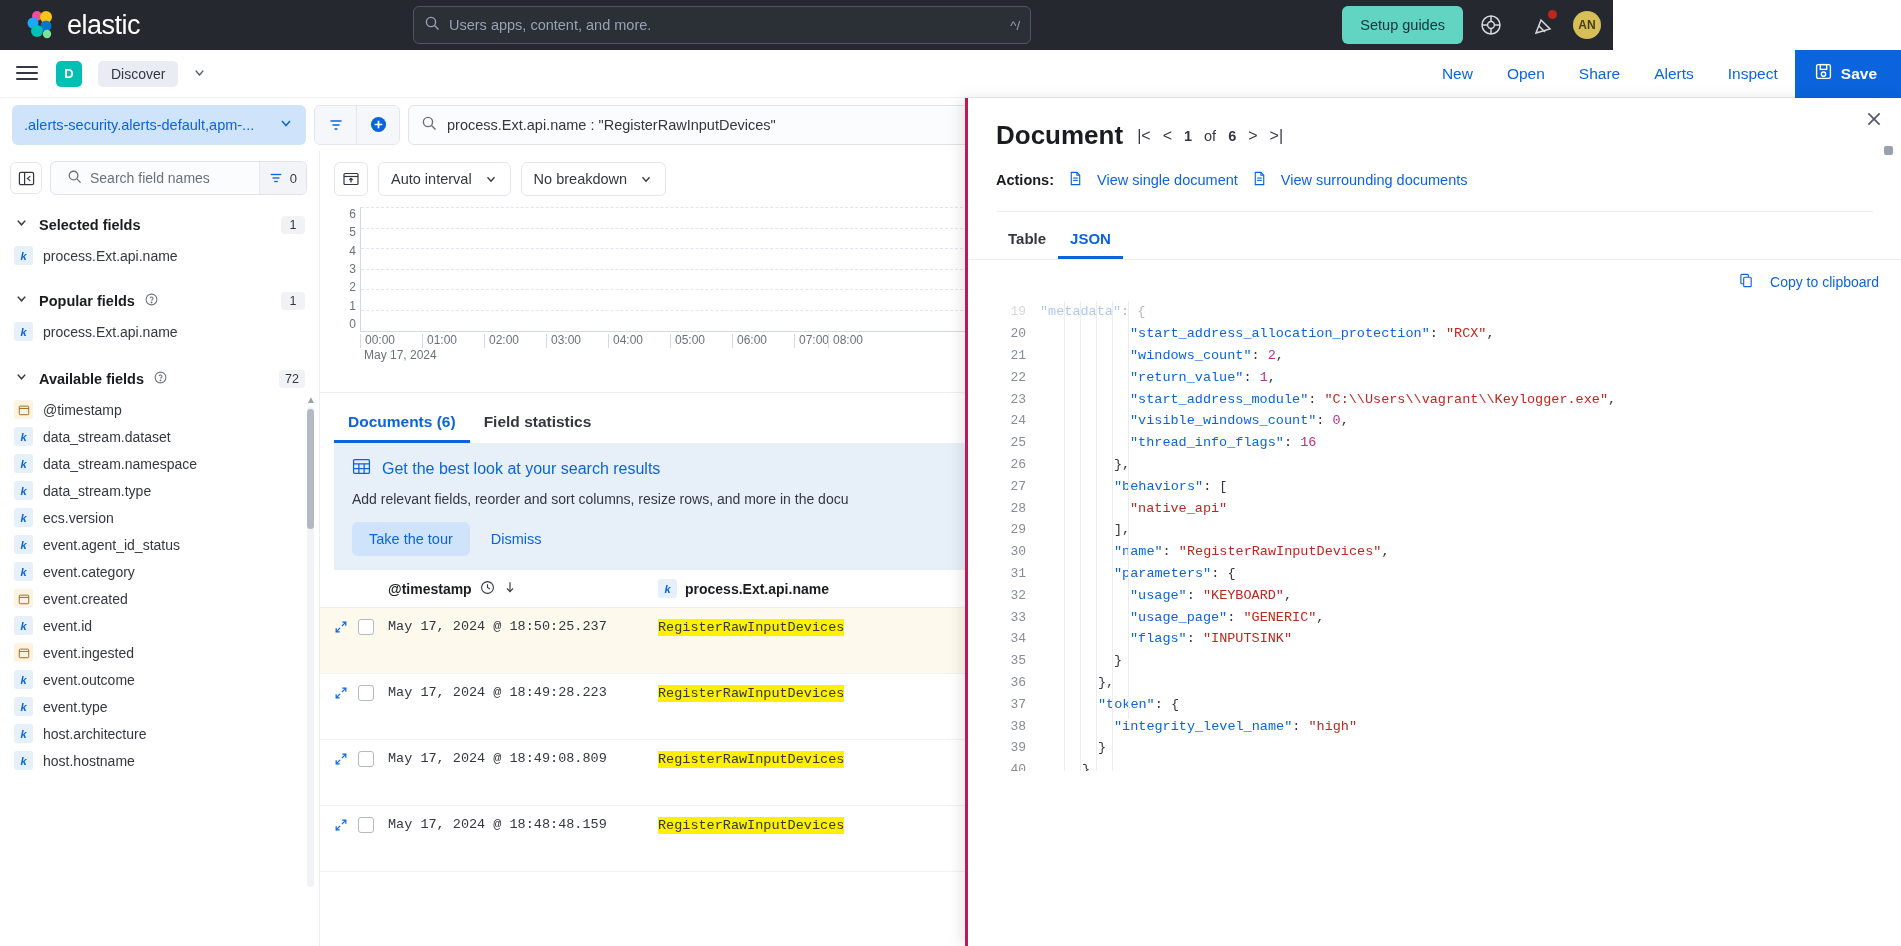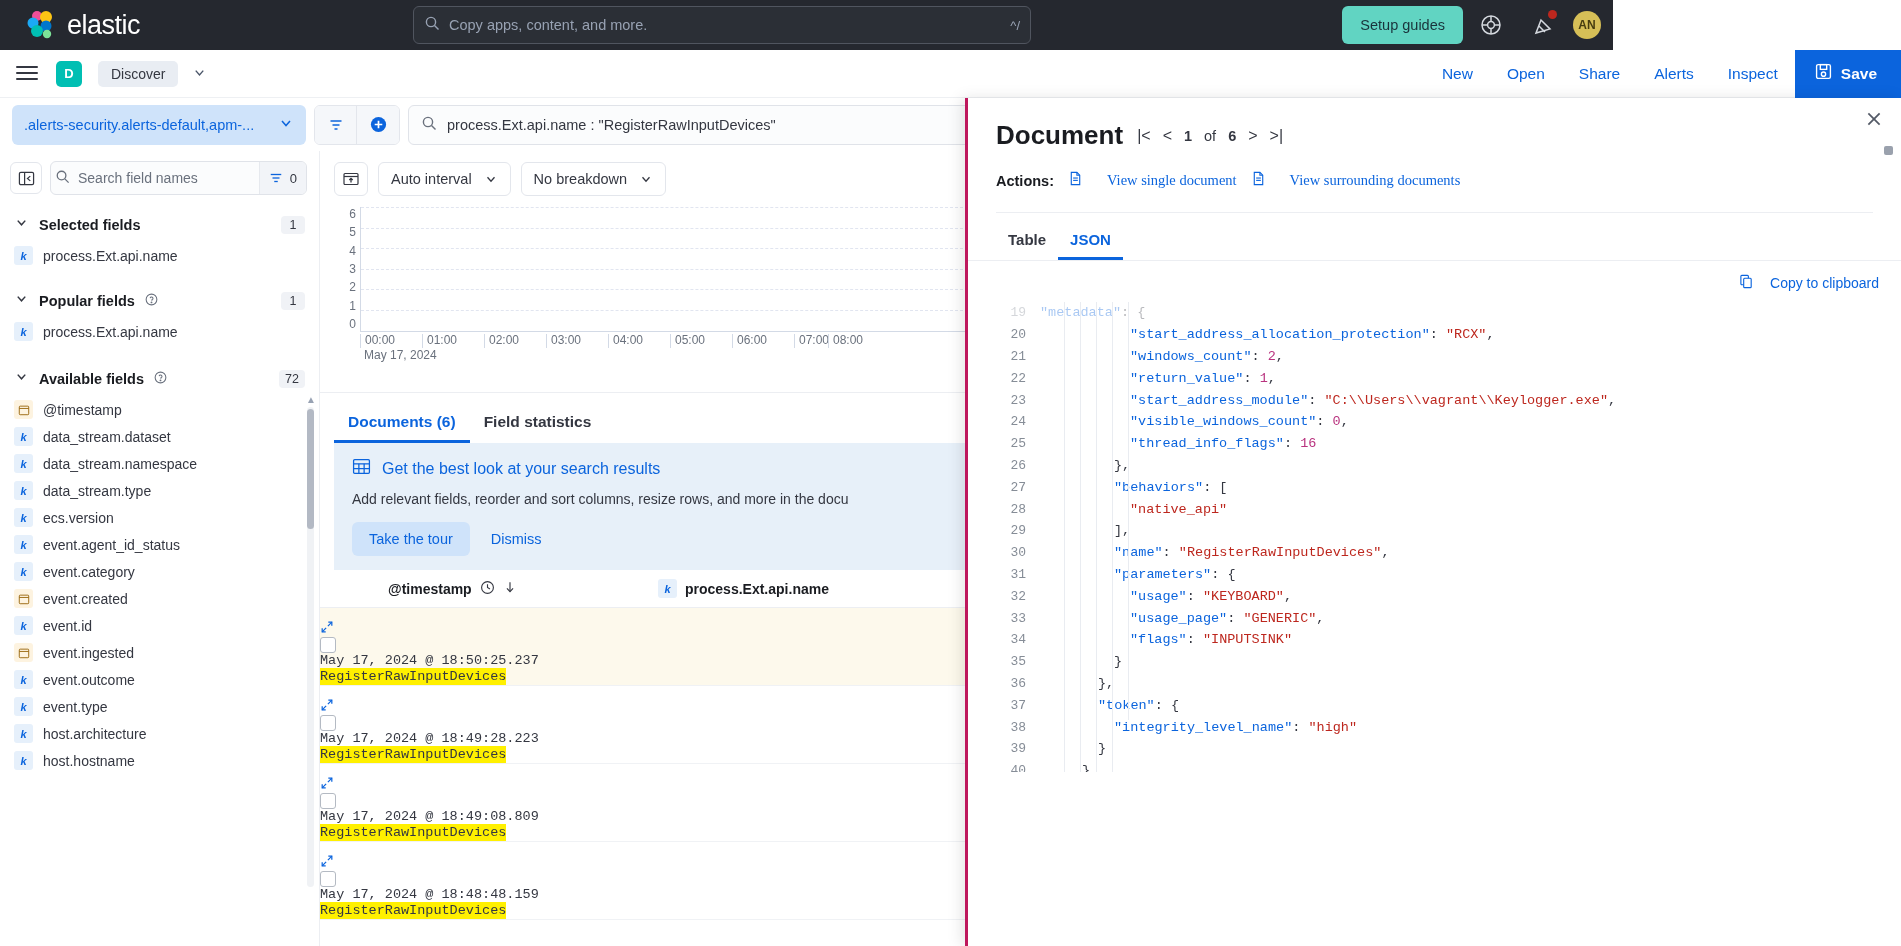--- a/index.html
+++ b/index.html
@@ -117,21 +117,21 @@
     display: flex; align-items: center; gap: 8px; padding: 10px 12px 8px 10px;
   }
   .sb-collapse {
     width: 32px; height: 32px; border: 1px solid #e3e6ec; border-radius: 6px;
     display: flex; align-items: center; justify-content: center; cursor: pointer;
     background: #fff;
   }
   .sb-search {
     flex: 1; height: 34px; border: 1px solid #e0e3e9; border-radius: 6px;
     background: #fbfcfd; display: flex; align-items: center; gap: 8px;
-    padding: 0 4px; position: relative;
+    padding: 0 16px; position: relative;
   }
   .sb-search .ph { color: #6a717d; font-size: 14px; }
   .filter-count {
     position: absolute; right: 0; top: 0; height: 32px; display: flex;
     align-items: center; gap: 7px; padding: 0 9px; background: #f2f4f8;
     border-left: 1px solid #e6e9ee; border-radius: 0 5px 5px 0; cursor: pointer;
   }
   .filter-count .n { font-size: 13px; color: #343741; }
   .fg-header {
     display: flex; align-items: center; gap: 10px; padding: 12px 14px 8px 14px;
@@ -253,21 +253,21 @@
   .dt-head .col-ts {
     width: 270px; display: flex; align-items: center; gap: 8px;
     font-size: 14px; font-weight: bold; color: #1a1c21;
   }
   .dt-head .col-api {
     display: flex; align-items: center; gap: 8px;
     font-size: 14px; font-weight: bold; color: #1a1c21;
   }
   .dt-row {
     display: flex; align-items: flex-start; border-bottom: 1px solid #f0f2f5;
-    padding-top: 11px; min-height: 66px; flex-direction: column;
+    padding-left: 14px; padding-top: 11px; min-height: 66px;
   }
   .dt-row.highlight { background: #fdf9ec; }
   .dt-row .expand {
     width: 24px; color: #0b64dd; font-size: 13px; cursor: pointer;
     padding-top: 1px;
   }
   .dt-row .cb {
     width: 30px; cursor: pointer;
   }
   .cbox {
@@ -295,21 +295,21 @@
   .fo-title-row { display: flex; align-items: center; gap: 14px; }
   .fo-title { font-size: 26px; font-weight: bold; color: #1a1c21; }
   .pager { display: flex; align-items: center; gap: 12px; font-size: 14.5px; color: #343741; }
   .pg-btn { color: #343741; cursor: pointer; font-size: 16px; }
   .pg-num { font-weight: bold; }
   .fo-actions {
     display: flex; align-items: center; gap: 14px; margin-top: 20px;
     font-size: 14.5px;
   }
   .fo-actions .lbl { font-weight: bold; color: #1a1c21; }
-  .fo-link { color: #0b64dd; cursor: pointer; display: flex; align-items: center; gap: 24px; font-family: Liberation Serif, serif; }
+  .fo-link { color: #0b64dd; cursor: pointer; display: flex; align-items: center; gap: 14px; }
   .fo-sep { border-top: 1px solid #eceef2; margin-top: 22px; }
   .fo-tabs { display: flex; gap: 0; padding: 12px 28px 0 28px; }
   .fo-tab {
     padding: 6px 12px 12px 12px; font-size: 15px; font-weight: bold;
     color: #343741; cursor: pointer;
   }
   .fo-tab.active { color: #0b64dd; box-shadow: inset 0 -3px 0 #0b64dd; }
   .fo-tab-sep { border-top: 1px solid #eceef2; }
   .copy-row {
     display: flex; justify-content: flex-end; padding: 13px 22px 10px 0;
@@ -357,21 +357,21 @@
       <span class="brand-text">elastic</span>
     </div>
 
     <div class="global-search">
       <span>
         <svg width="16" height="16" viewBox="0 0 16 16" fill="none" stroke="#98a2b3" stroke-width="1.4">
           <circle cx="7" cy="7" r="4.6"></circle>
             <line x1="10.5" y1="10.5" x2="14.5" y2="14.5"></line>
         </svg>
       </span>
-      <span class="ph">Copy apps, content, and more.</span>
+      <span class="ph">Users apps, content, and more.</span>
       <span class="kbd-hint">^/</span>
     </div>
 
     <button class="setup-guides">Setup guides</button>
 
     <span class="hdr-icon" style="right:110px;">
       <svg width="24" height="24" viewBox="0 0 24 24" fill="none" stroke="#d4d8de" stroke-width="1.5">
         <circle cx="12" cy="12" r="9"></circle>
           <circle cx="12" cy="12" r="3.4"></circle>
         <line x1="12" y1="3" x2="12" y2="8.6"></line>

